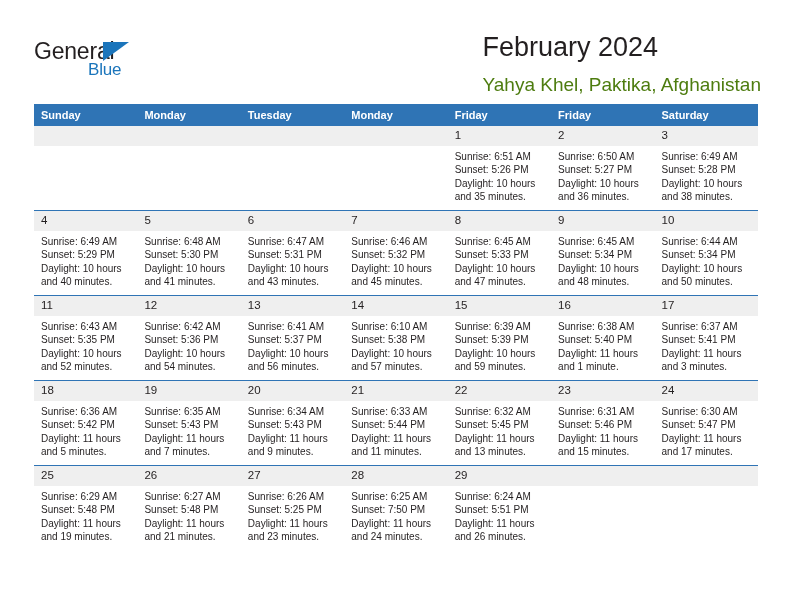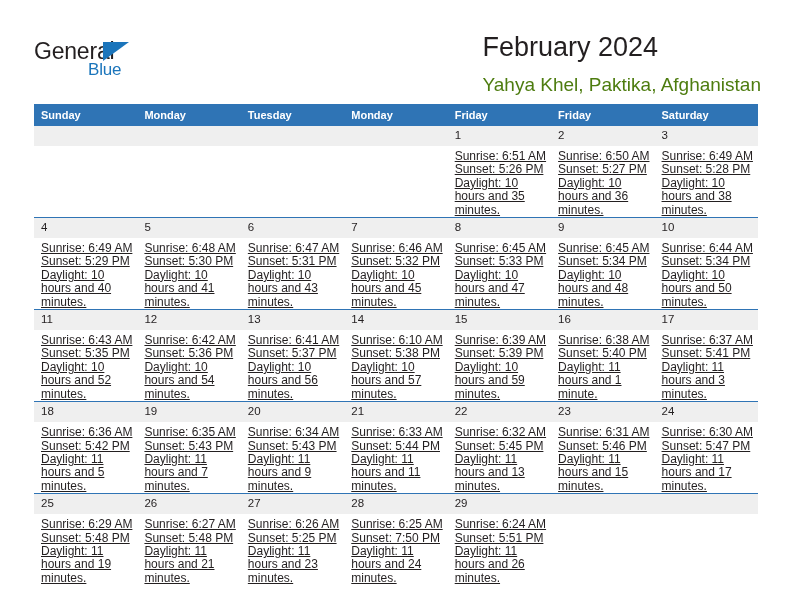--- a/index.html
+++ b/index.html
@@ -121,24 +121,23 @@
     color: #231f20;
     padding: 3px 0 4px 7px;
     line-height: 13px;
     height: 13px;
   }
   .daynum.empty {
     color: transparent;
   }
   .events {
     padding: 4px 6px 0 7px;
-    font-size: 12px;
+    font-size: 10px;
     line-height: 13.4px;
     color: #231f20;
-    text-decoration: underline;
   }
   .events div {
     white-space: nowrap;
   }
   .events .wrapline {
     white-space: normal;
   }
 </style>
 </head>
 <body>

